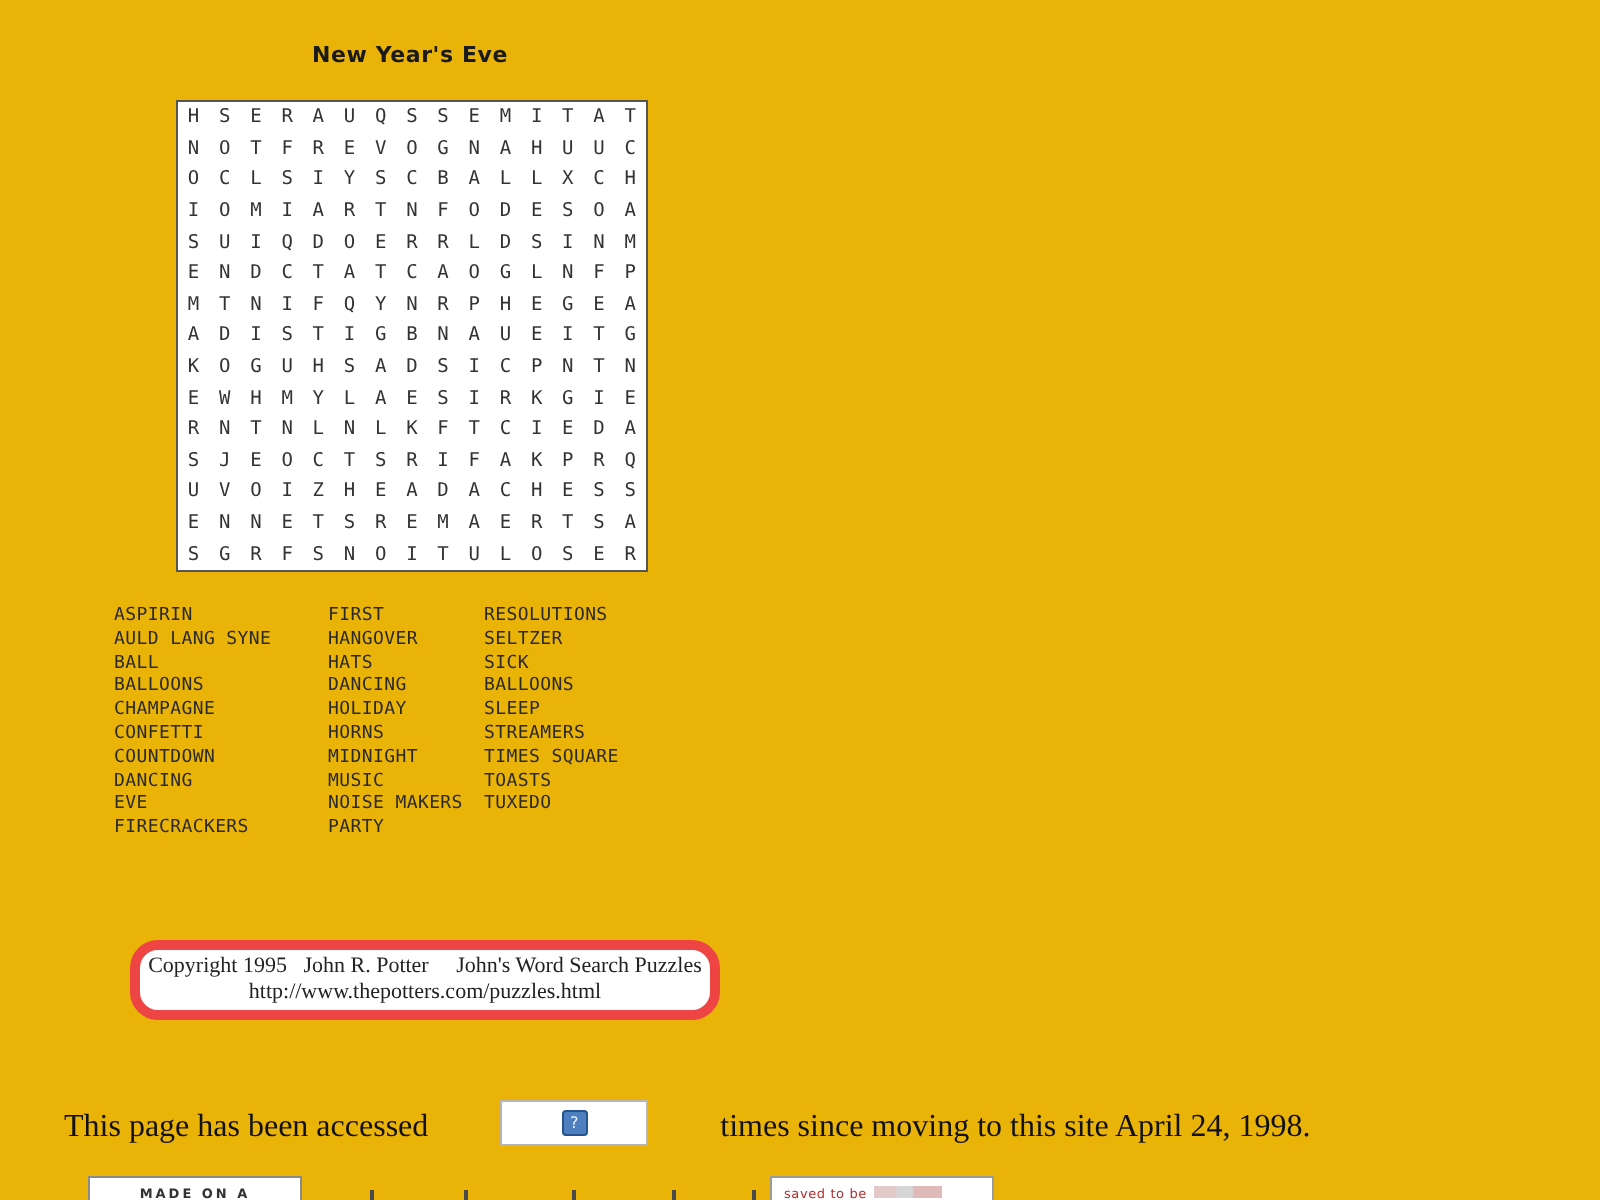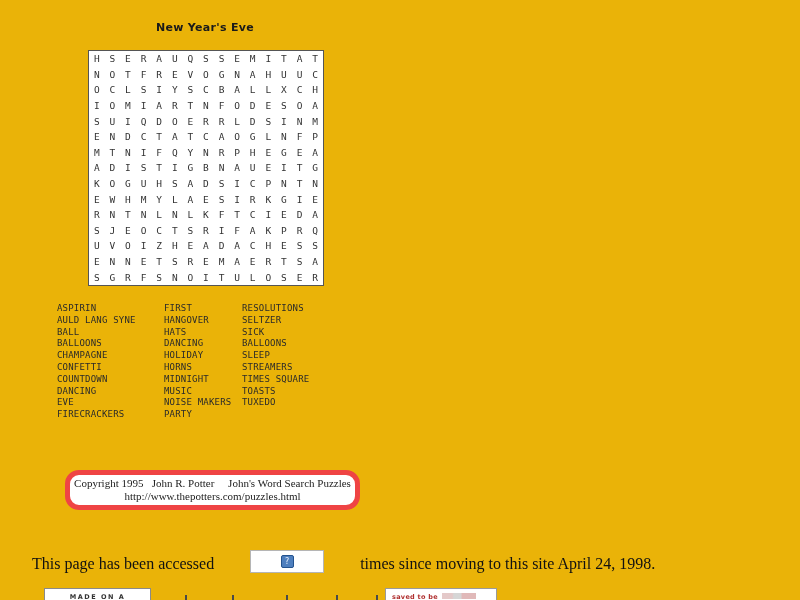--- a/index.html
+++ b/index.html
@@ -42,21 +42,21 @@
     font-family:"DejaVu Sans",sans-serif;border-radius:2px;}
 
   
   .badge{position:absolute;top:588px;background:#fff;border:1px solid #8a8a8a;
     box-sizing:border-box;overflow:hidden;}
   .badge-made{left:44px;width:107px;height:24px;text-align:center;}
   .badge-made-text{font-family:"DejaVu Sans",sans-serif;font-size:6.5px;font-weight:bold;
     letter-spacing:1.5px;color:#333;margin-top:4px;}
   .badge-right{left:385px;width:112px;height:24px;display:flex;align-items:flex-start;
     padding:4px 0 0 6px;border:1px solid #9a9a9a;}
-  .badge-right-text{font-family:"DejaVu Sans",sans-serif;font-size:6.5px;font-weight:bold;
+  .badge-right-text{font-family:"DejaVu Sans",sans-serif;font-size:6.5px;font-weight:normal;
     color:#b03030;letter-spacing:0.3px;}
   .badge-extra{display:inline-block;width:34px;height:6px;margin-left:4px;
     background:linear-gradient(90deg,#e4c9c9 0 30%,#d6d6d6 35% 55%,#e0b9b9 60% 100%);}
   .clip-mark{position:absolute;top:595px;width:2px;height:5px;background:#4a4a4a;}
 </style>
 </head>
 <body>
 
 <div id="page">
 

